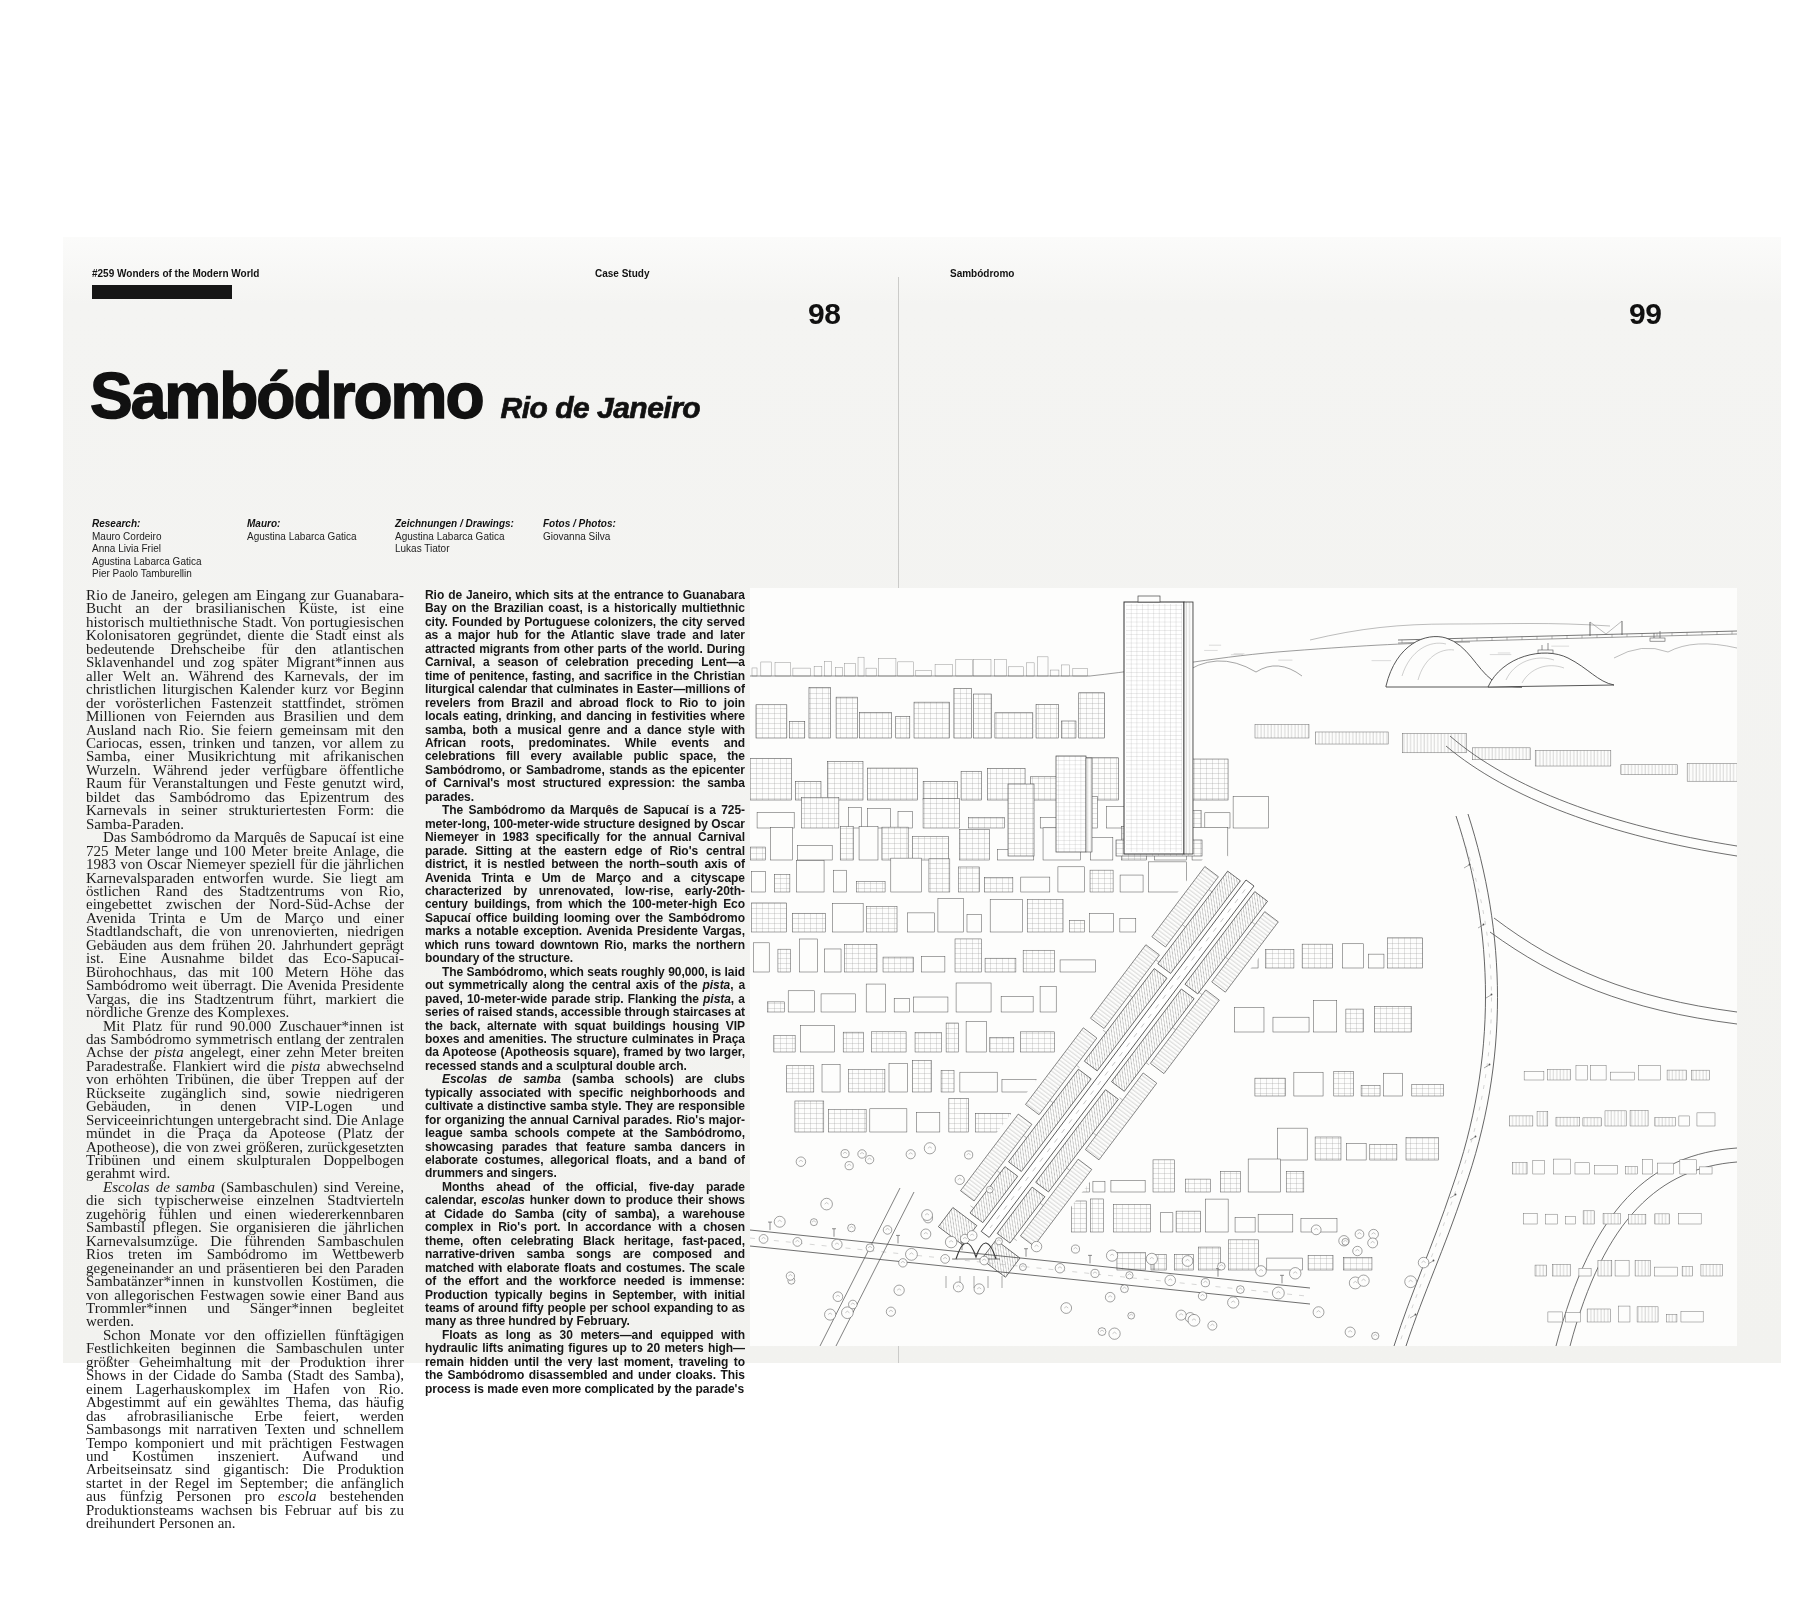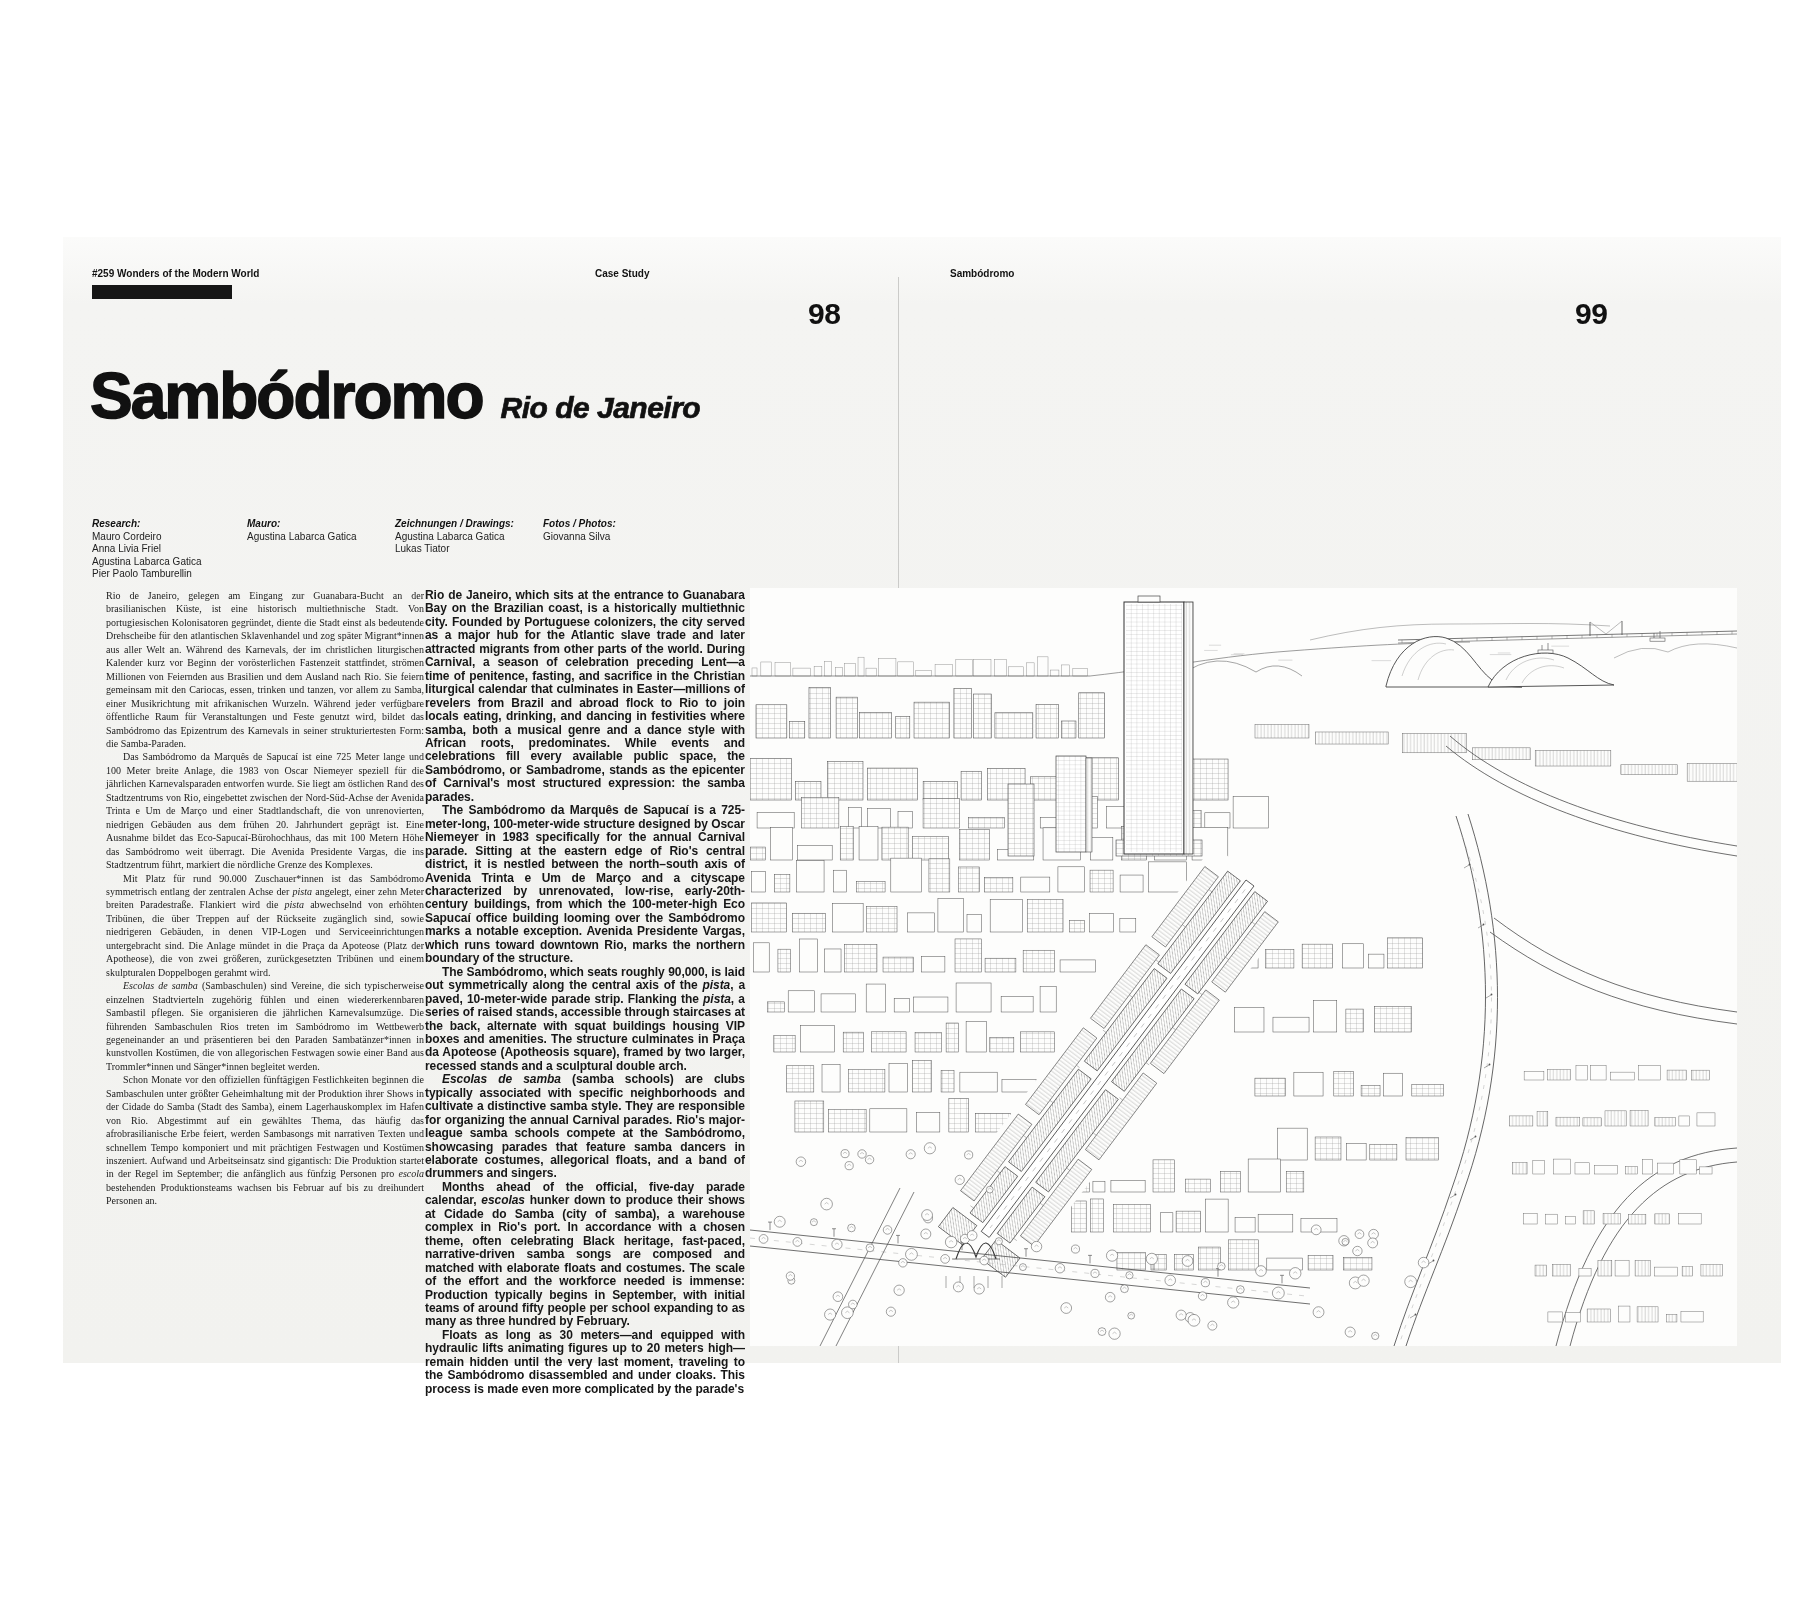--- a/index.html
+++ b/index.html
@@ -10,41 +10,41 @@
 
   .gutter{position:absolute;left:835px;top:40px;width:1px;height:1086px;background:#cbcbc9;}
 
   .hlabel{position:absolute;top:31px;font:bold 10px/12px "Liberation Sans",sans-serif;color:#111;}
   .issue{left:29px;}
   .section{left:532px;text-align:right;}
   .runhead{left:887px;}
   .bar{position:absolute;left:29px;top:48px;width:140px;height:14px;background:#161616;}
   .pnum{position:absolute;top:62px;font:bold 30px/1 "Liberation Sans",sans-serif;color:#111;letter-spacing:-0.5px;text-align:center;}
   .pnum-left{left:745px;}
-  .pnum-right{left:1512px;}
+  .pnum-right{left:1566px;}
 
   .titlerow{position:absolute;left:27px;top:126px;display:flex;align-items:baseline;gap:18px;white-space:nowrap;}
   .title{margin:0;font:bold 64px/1.05 "Liberation Sans",sans-serif;color:#111;
     letter-spacing:-2px;-webkit-text-stroke:1.5px #111;}
   .subtitle{font:bold italic 30px/1 "Liberation Sans",sans-serif;color:#111;
     -webkit-text-stroke:0.7px #111;letter-spacing:-0.5px;}
 
   .credits{position:absolute;left:29px;top:265px;height:70px;width:640px;}
   .credit{position:absolute;top:16px;font:10px/12.5px "Liberation Sans",sans-serif;color:#222;}
   .credit .role{font-style:italic;font-weight:bold;color:#111;}
   .credit .names{white-space:pre-line;}
   .credit-0{left:0;}
   .credit-1{left:155px;}
   .credit-2{left:303px;}
   .credit-3{left:451px;}
 
   .col{position:absolute;top:352px;text-align:justify;hyphens:auto;-webkit-hyphens:auto;}
   .col p{margin:0;}
   .col p + p{text-indent:17px;}
-  .col-de{left:43px;width:318px;font-family:"Liberation Serif",serif;font-size:10px;line-height:13.45px;color:#1b1b1b;}
+  .col-de{left:23px;width:318px;font-family:"Liberation Serif",serif;font-size:15px;line-height:13.45px;color:#1b1b1b;}
   .col-en{left:362px;width:320px;font-family:"Liberation Sans",sans-serif;font-weight:bold;font-size:12px;line-height:13.45px;letter-spacing:-0.05px;color:#161616;}
   .run-italic{font-style:italic;}
 
   .illustration{position:absolute;left:687px;top:351px;width:987px;height:758px;background:#fdfdfc;}
   .illustration svg{display:block;width:100%;height:100%;}
 </style>
 </head>
 <body>
 
 <div class="spread">

